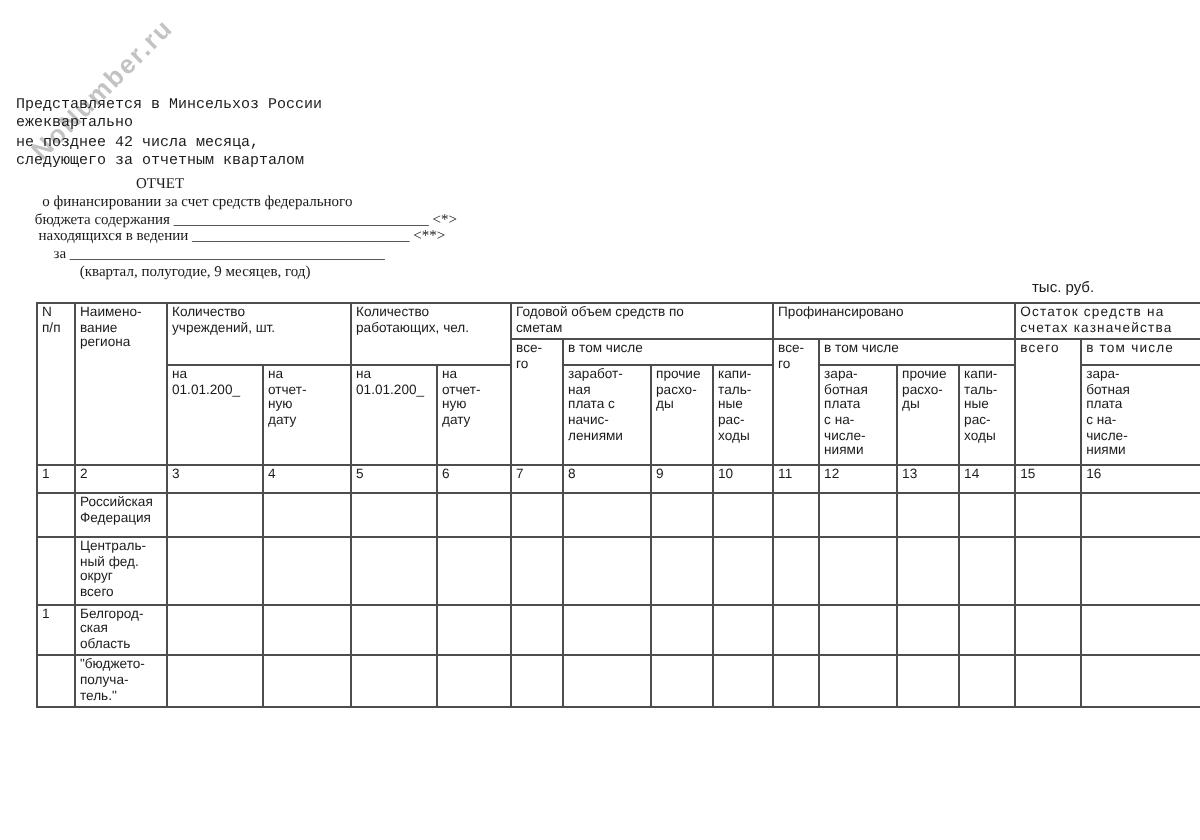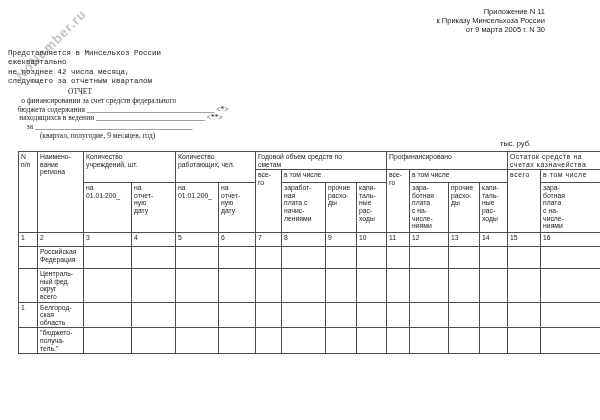--- a/index.html
+++ b/index.html
@@ -23,21 +23,21 @@
   }
   .hdr-left{
     position:absolute;top:49px;left:8px;
     font-size:7.5px;line-height:9.3px;
   }
   .report-title{
     position:absolute;top:88px;left:8px;
     font-size:7.5px;line-height:8.8px;font-family:Liberation Serif, serif;
   }
   .units{
-    position:absolute;top:139px;left:500px;
+    position:absolute;top:139px;left:516px;
     font-size:7.5px;
   }
   table.report{
     position:absolute;top:151px;left:18px;
     border-collapse:collapse;table-layout:fixed;width:584px;
   }
   table.report td{
     border:1px solid #4d4d4d;
     vertical-align:top;text-align:left;
     padding:1px 2px;
@@ -55,23 +55,20 @@
   tbody tr:nth-child(4) td{height:22px;}
   tbody tr:nth-child(5) td{height:23px;}
 </style>
 </head>
 <body>
 
 <div class="page">
 
   <div class="watermark">NoNumber.ru</div>
 
-  <pre class="hdr-right">Приложение N 11
-к Приказу Минсельхоза России
-от 9 марта 2005 г. N 30</pre>
 
   <pre class="hdr-left mono">Представляется в Минсельхоз России
 ежеквартально
 не позднее 42 числа месяца,
 следующего за отчетным кварталом</pre>
 
   <pre class="report-title mono">                                ОТЧЕТ
        о финансировании за счет средств федерального
      бюджета содержания __________________________________ &lt;*&gt;
       находящихся в ведении _____________________________ &lt;**&gt;

